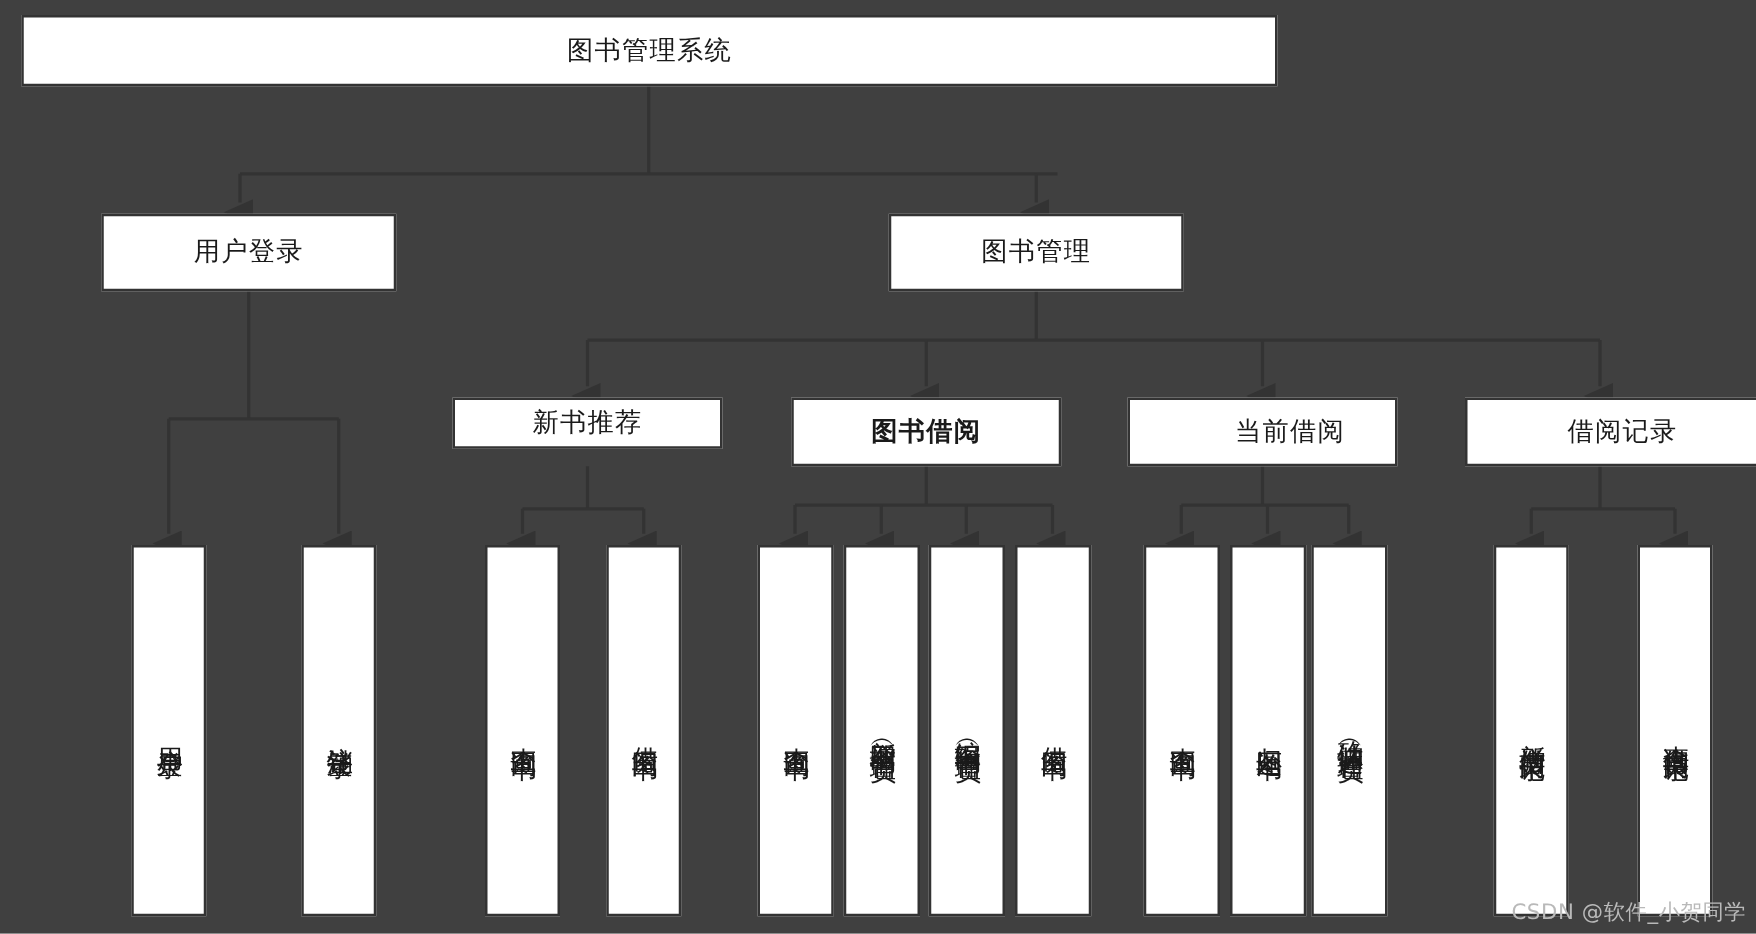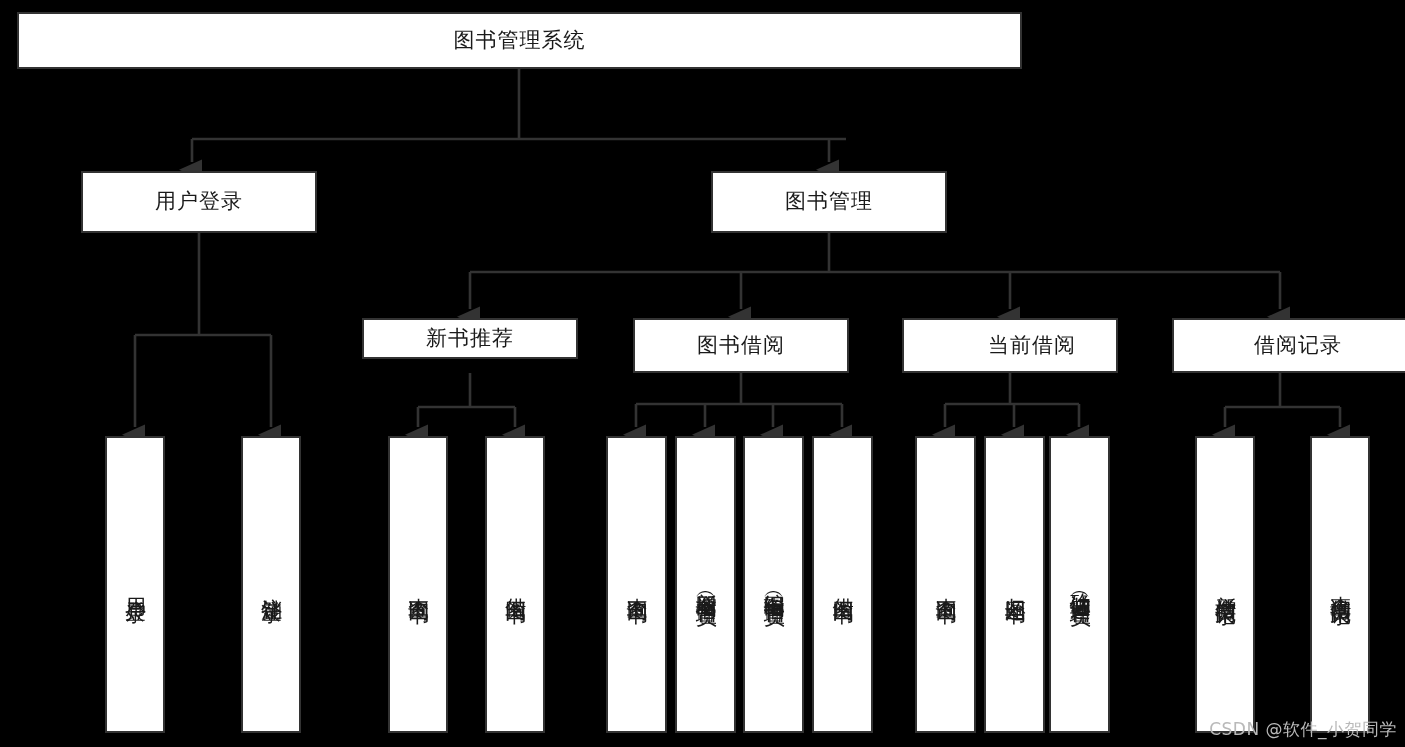--- a/index.html
+++ b/index.html
@@ -8,21 +8,21 @@
     padding: 0;
     background: #ffffff;
   }
   body {
     font-family: "DejaVu Sans", "Liberation Sans", sans-serif;
   }
   #canvas {
     position: relative;
     width: 1405px;
     height: 747px;
-    background: #000000;
+    background: #404040;
     overflow: hidden;
   }
   #edges {
     position: absolute;
     left: 0;
     top: 0;
     width: 1405px;
     height: 747px;
     pointer-events: none;
   }
@@ -124,21 +124,21 @@
       <path d="M1340,407 L1340,427" marker-end="url(#arrow)"></path>
     </g>
   </svg>
 
   <div class="node node-h" id="node-root" style="left: 17px; top: 12px; width: 1005px; height: 57px;">图书管理系统</div>
 
   <div class="node node-h" id="node-user-login" style="left: 81px; top: 171px; width: 236px; height: 62px;">用户登录</div>
   <div class="node node-h" id="node-book-manage" style="left: 711px; top: 171px; width: 236px; height: 62px;">图书管理</div>
 
   <div class="node node-h" id="node-new-book-rec" style="left: 362px; top: 318px; width: 216px; height: 41px;">新书推荐</div>
-  <div class="node node-h" id="node-book-borrow" style="left: 633px; top: 318px; width: 216px; height: 55px;">图书借阅</div>
+  <div class="node node-h" id="node-book-borrow" style="left: 633px; top: 318px; width: 216px; height: 55px; font-weight: bold;">图书借阅</div>
   <div class="node node-h" id="node-current-borrow" style="left: 902px; top: 318px; width: 216px; height: 55px; padding-left: 44px;">当前借阅</div>
   <div class="node node-h" id="node-borrow-record" style="left: 1172px; top: 318px; width: 252px; height: 55px; text-align: center;">借阅记录</div>
 
   <div id="leaf-layer">
       <div class="node node-v" style="left: 105px; top: 436px; width: 60px; height: 297px;">
         <span class="vtext">用户登录</span>
       </div>
       <div class="node node-v" style="left: 241px; top: 436px; width: 60px; height: 297px;">
         <span class="vtext">注销登录</span>
       </div>

